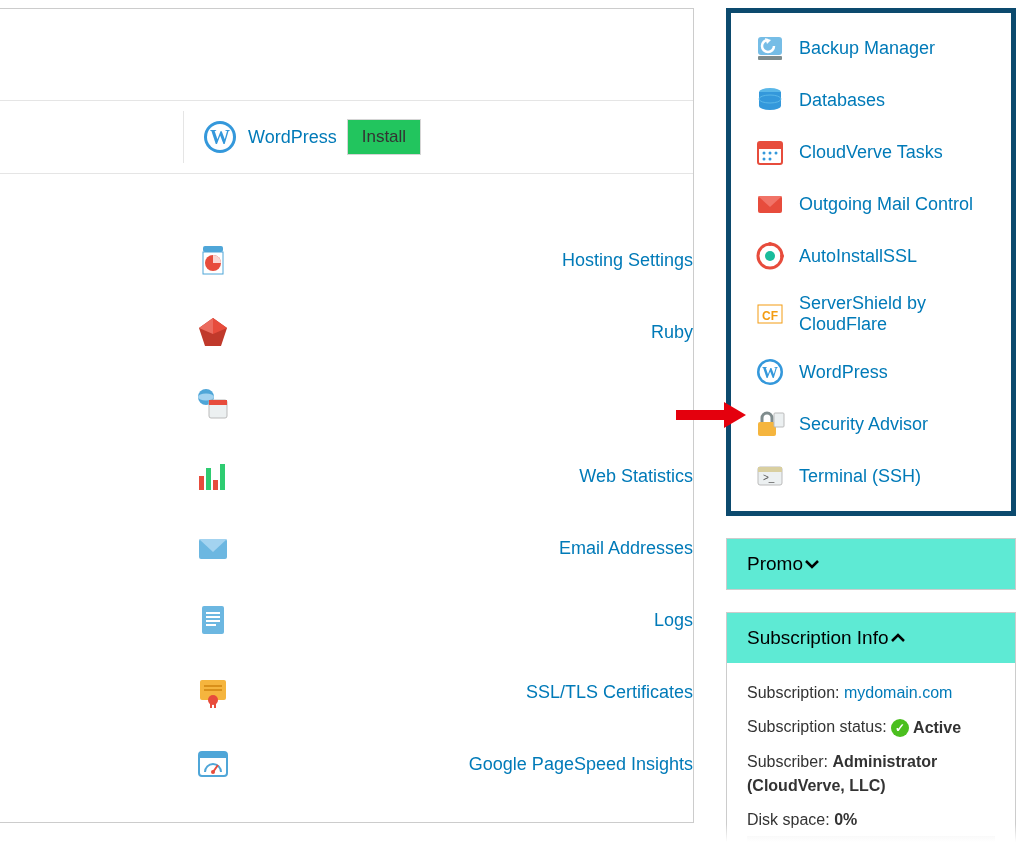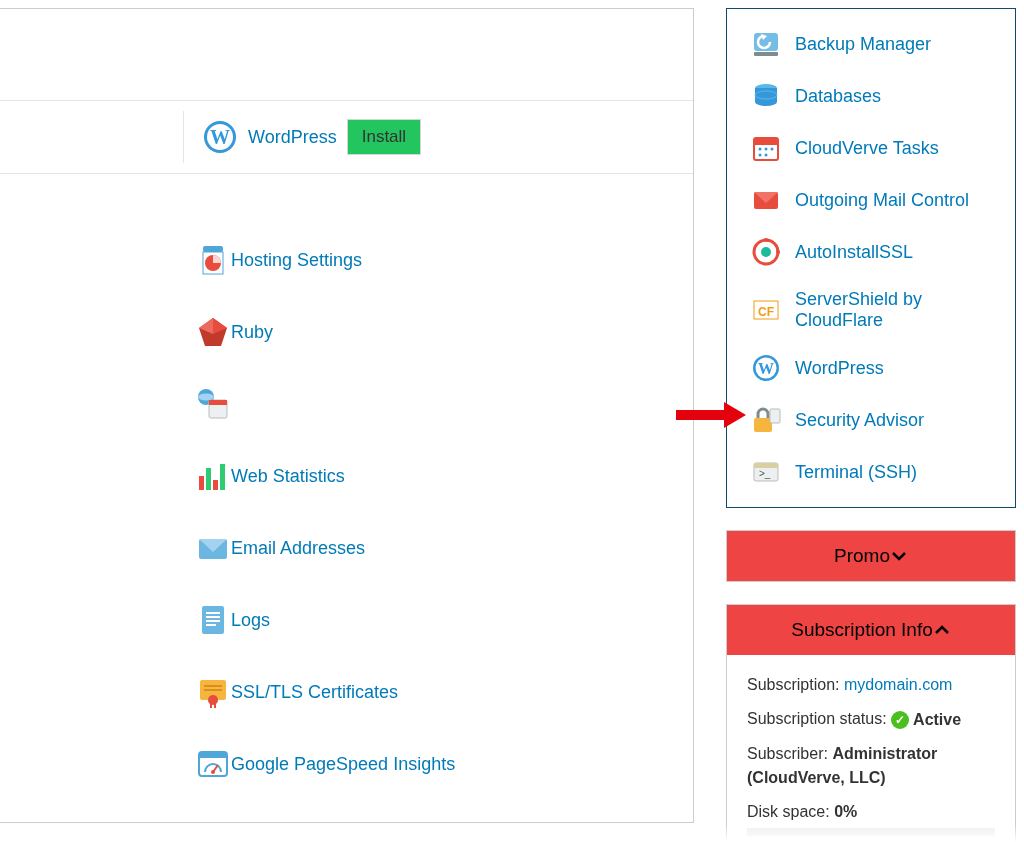--- a/index.html
+++ b/index.html
@@ -49,58 +49,59 @@
   color: #333;
   cursor: pointer;
 }
 .spacer-row { height: 38px; }
 .tool-list { padding: 12px 0 22px 195px; }
 .tool-item {
   display: flex;
   align-items: center;
   padding: 18px 0;
   cursor: pointer;
+  justify-content: space-between;
 }
 .tool-icon {
   width: 36px;
   height: 36px;
   display: flex;
   align-items: center;
   justify-content: center;
 }
 .sidebar {
   position: absolute;
   left: 726px;
   top: 8px;
   width: 290px;
 }
 .side-tools {
-  border: 1px solid #0c4a6e;
+  border: 5px solid #0c4a6e;
   padding: 20px 24px;
   display: flex;
   flex-direction: column;
   gap: 22px;
 }
 .side-item {
   display: flex;
   align-items: center;
   gap: 14px;
   cursor: pointer;
 }
 .side-icon { width: 30px; height: 30px; display:flex; align-items:center; justify-content:center; flex-shrink:0;}
 .accordion {
   margin-top: 22px;
   border: 1px solid #ccc;
 }
 .acc-header {
-  background: #ef4444;
+  background: #5eead4;
   padding: 14px 20px;
   font-size: 19px;
   display: flex;
-  justify-content: center;
+  justify-content: flex-start;
   align-items: center;
   cursor: pointer;
 }
 .acc-body {
   padding: 18px 20px 6px;
   font-size: 16px;
   color: #333;
   line-height: 1.5;
 }
 .acc-body > div { margin-bottom: 10px; }

